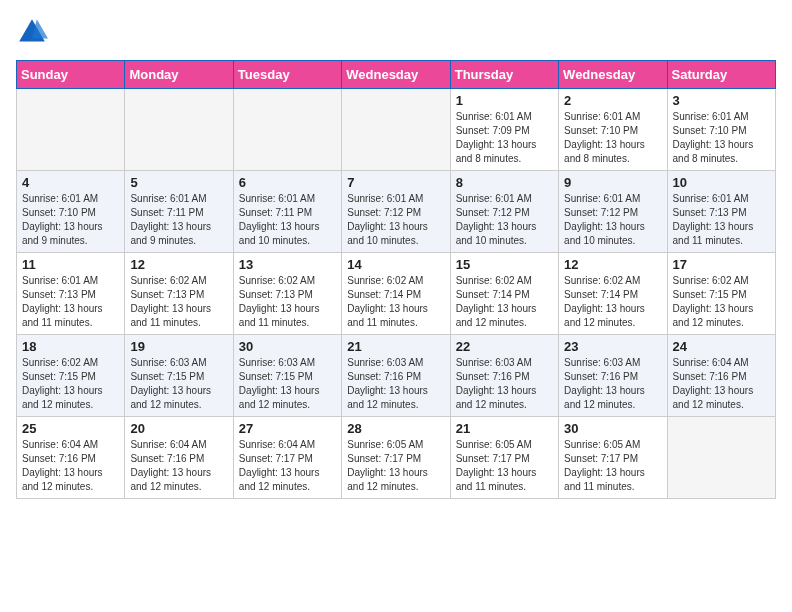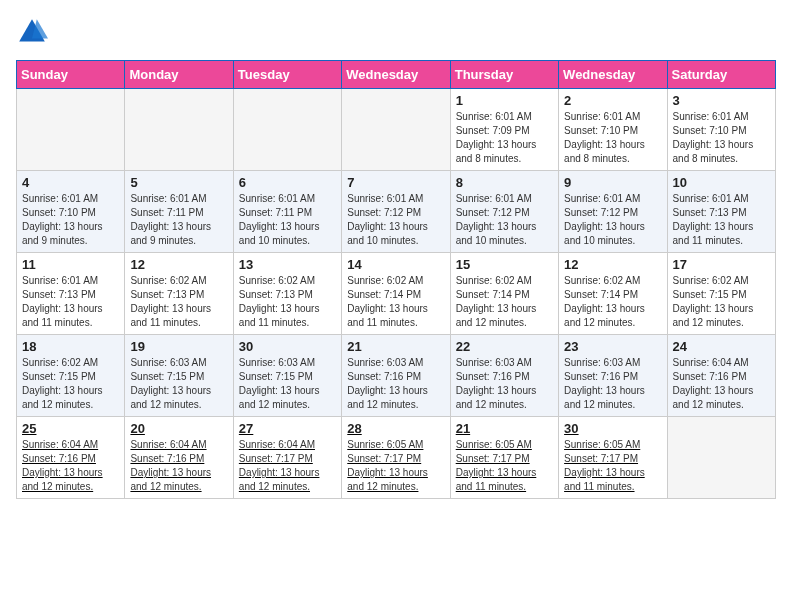--- a/index.html
+++ b/index.html
@@ -81,21 +81,20 @@
     .day-info {
       color: #333;
       font-size: 10px;
       line-height: 1.4;
     }
     .empty-cell {
       background: #f5f5f5 !important;
     }
     .last-row td {
       height: 70px;
-      text-decoration: underline;
     }
   </style>
 </head>
 <body>
 
 <div class="header-area">
   <div class="logo">
     <svg class="logo-icon" viewBox="0 0 40 40" xmlns="http://www.w3.org/2000/svg">
       <polygon points="20,4 36,32 4,32" fill="#1565c0"></polygon>
       <polygon points="26,4 40,28 20,28" fill="#1976d2" opacity="0.7"></polygon>

